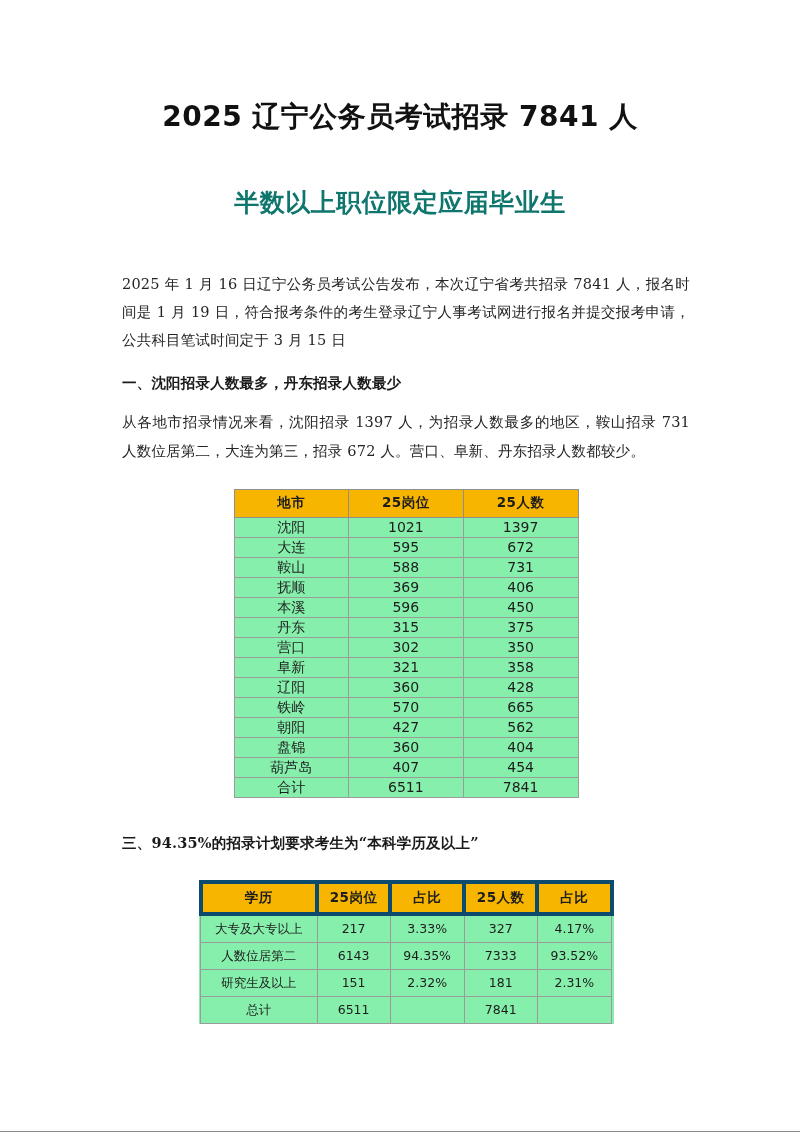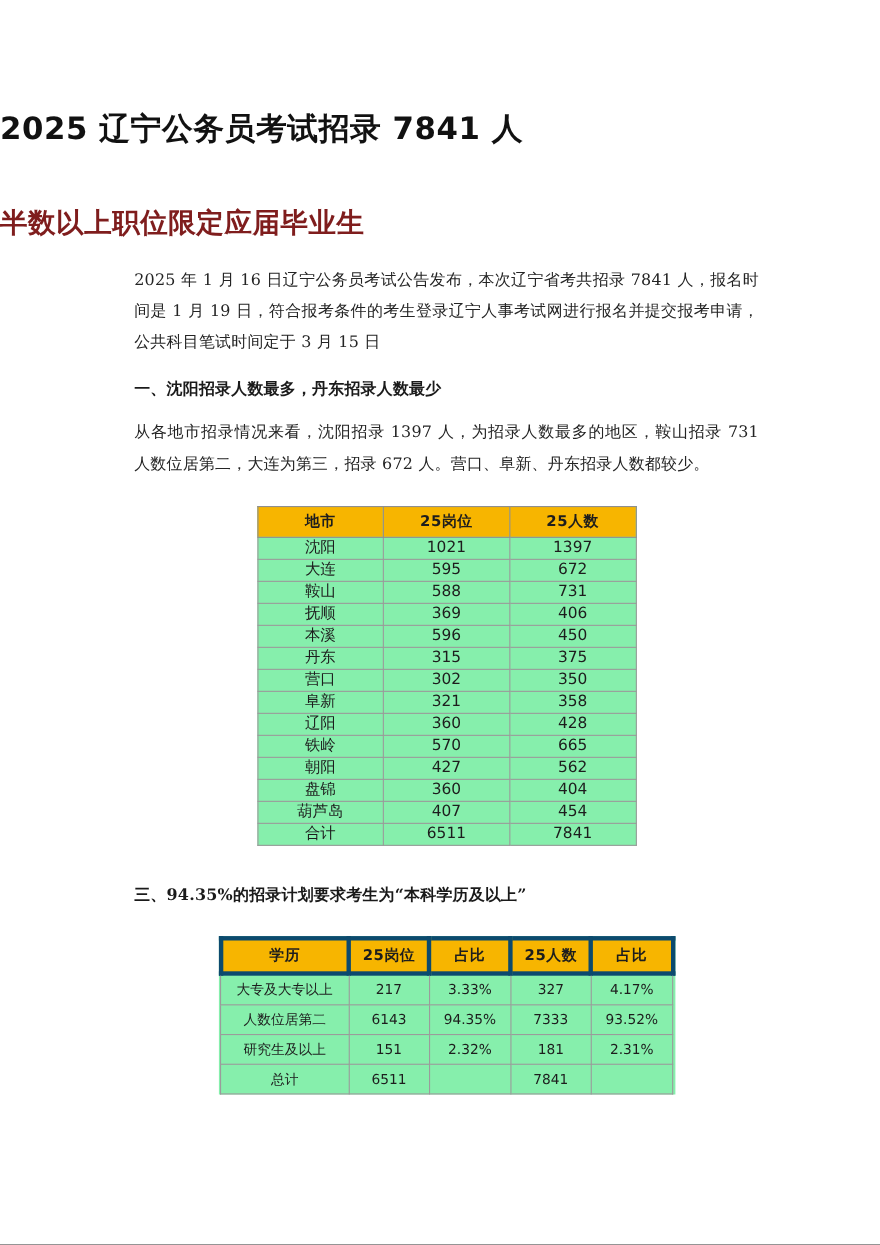--- a/index.html
+++ b/index.html
@@ -18,43 +18,44 @@
   .page {
     position: relative;
     width: 800px;
     height: 1132px;
     box-sizing: border-box;
     border-bottom: 1.5px solid #8a8a8a;
     background: #ffffff;
   }
   .title-block {
     padding-top: 96px;
+    text-align: center;
   }
   .doc-title {
     font-family: "DejaVu Sans", "Liberation Sans", sans-serif;
     font-size: 28px;
     font-weight: bold;
     letter-spacing: 0.5px;
     color: #111111;
     margin: 0;
     line-height: 1.5;
   }
   .doc-subtitle {
     font-family: "DejaVu Sans", "Liberation Sans", sans-serif;
     font-size: 25px;
     font-weight: bold;
     letter-spacing: 0.5px;
-    color: #7f1d1d;
+    color: #0f766e;
     margin: 0;
     padding-top: 46px;
     line-height: 1.5;
   }
   .body-wrap {
     padding: 0 110px 0 122px;
-    margin-top: 19px;
+    margin-top: 48px;
   }
   p.para {
     font-family: "DejaVu Serif", "Liberation Serif", serif;
     font-size: 14.5px;
     line-height: 1.95;
     color: #242424;
     margin: 0 0 10px 0;
     text-align: justify;
     letter-spacing: 0.2px;
   }

